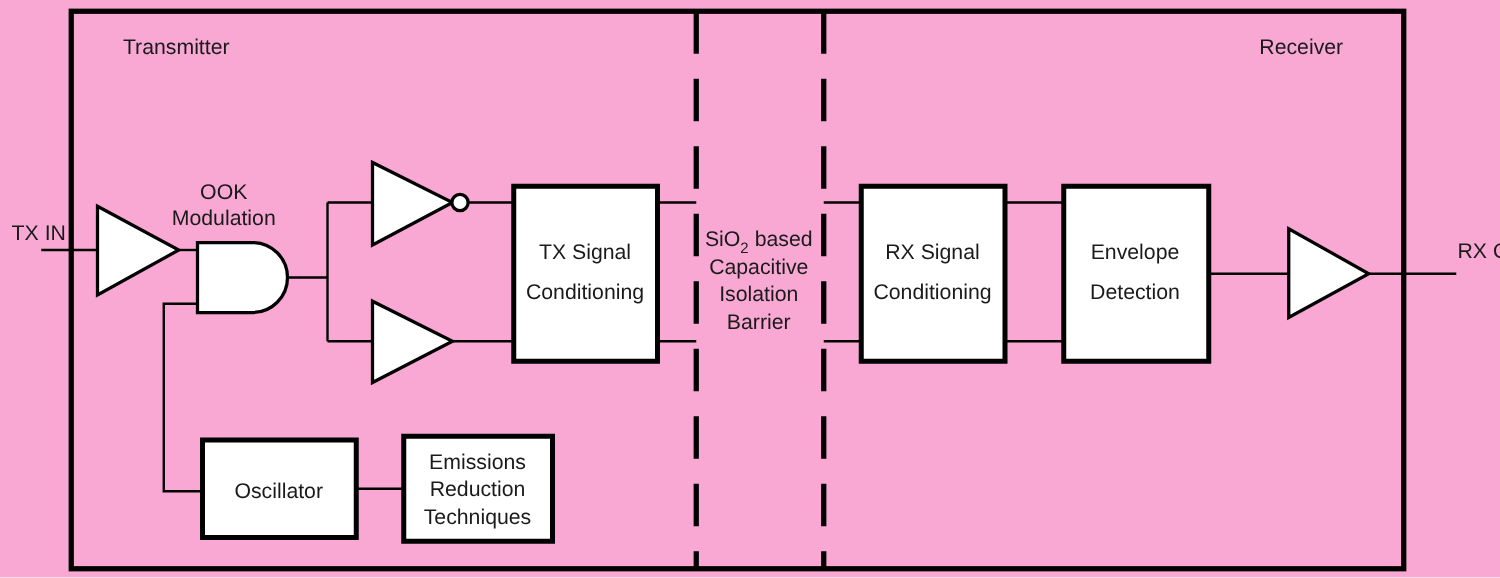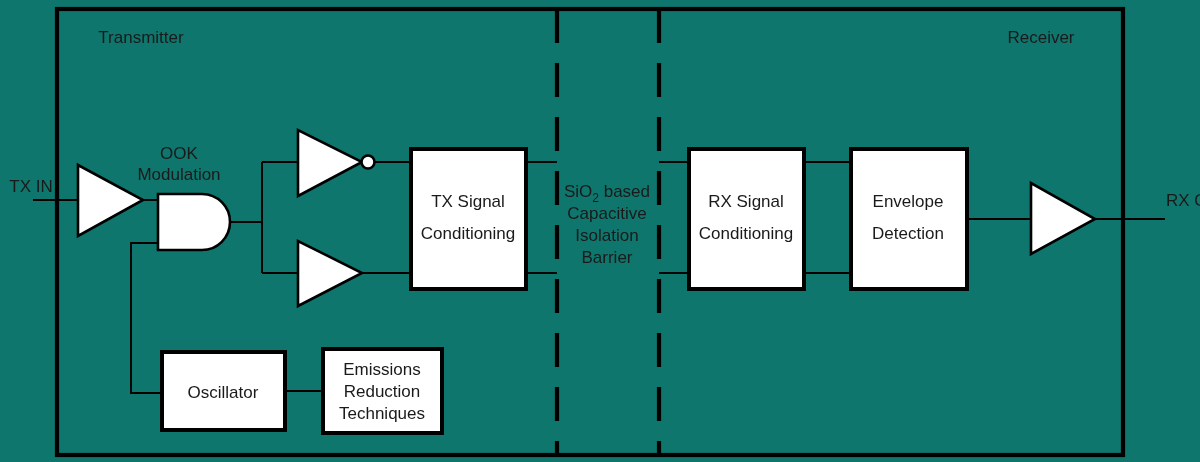--- a/index.html
+++ b/index.html
@@ -4,21 +4,21 @@
 <style>
   html, body {
     margin: 0;
     padding: 0;
     background: #ffffff;
   }
   #root {
     position: relative;
     width: 1200px;
     height: 462px;
-    background: #0f766e;
+    background: #f9a8d4;
     font-family: "Liberation Sans", sans-serif;
     overflow: hidden;
   }
   svg#diagram {
     position: absolute;
     left: 0;
     top: 0;
     width: 1200px;
     height: 462px;
   }

